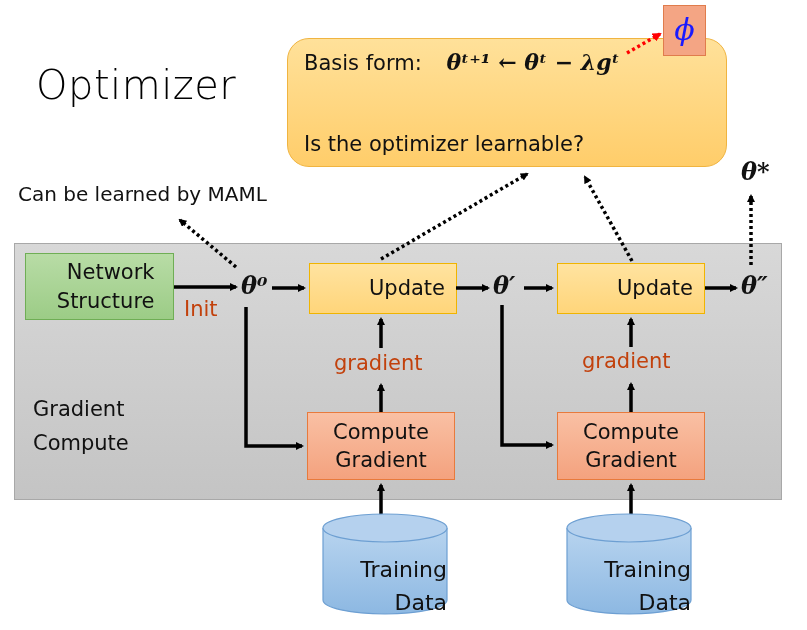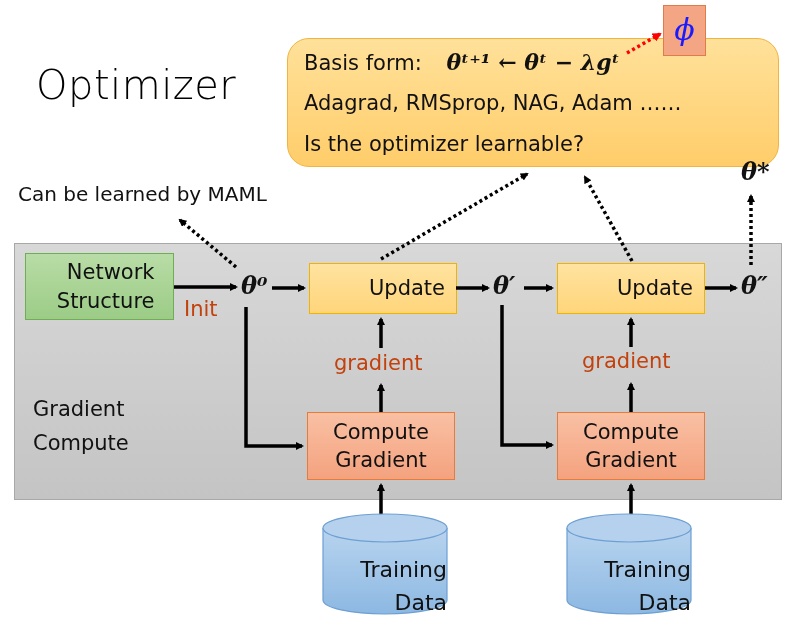--- a/index.html
+++ b/index.html
@@ -1,20 +1,20 @@
 <!DOCTYPE html>
 <html><head>
 <meta charset="utf-8">
 <style>
   html, body { margin: 0; padding: 0; background: #ffffff; }
   body { width: 807px; height: 630px; position: relative; overflow: hidden;
          font-family: "DejaVu Sans", sans-serif; color: #111; }
   .abs { position: absolute; }
   .title { left: 36px; top: 62px; font-size: 40px; font-weight: 300; letter-spacing: 0.5px; color:#000; }
-  .callout { left: 287px; top: 38px; width: 492px; height: 129px; border-radius: 22px;
+  .callout { left: 287px; top: 38px; width: 440px; height: 129px; border-radius: 22px;
              background: linear-gradient(#ffe19a, #ffcd6a); border: 1px solid #f0b440; box-sizing: border-box; }
   .callout .line { position: absolute; left: 16px; font-size: 21px; color: #111; white-space: nowrap; }
   .math { font-family: "DejaVu Serif", serif; font-weight: bold; font-style: italic; }
   .phi { left: 663px; top: 5px; width: 43px; height: 51px; background: #f4a584; border: 1px solid #e07c4c;
          box-sizing: border-box; color: #1a1aff; font-family: "DejaVu Serif", serif; font-style: italic;
          font-size: 30px; text-align: center; line-height: 48px; }
   .note { left: 18px; top: 182px; font-size: 20px; color: #111; }
   .gray { left: 14px; top: 243px; width: 768px; height: 257px; background: linear-gradient(#d8d8d8, #c4c4c4);
           border: 1px solid #a8a8a8; box-sizing: border-box; }
   .box { position: absolute; box-sizing: border-box; display: flex; align-items: center; justify-content: center;
@@ -31,21 +31,20 @@
 </head>
 <body>
 
 <div class="abs title">Optimizer</div>
 
 <div class="abs callout">
   <div class="line" style="top:10px;">
     <span>Basis form:</span>
     <span class="math" style="margin-left:18px;font-size:22px;">θᵗ⁺¹ ← θᵗ − λgᵗ</span>
   </div>
-  <div class="line" style="top:52px;">Adagrad, RMSprop, NAG, Adam ……</div>
   <div class="line" style="top:93px;">Is the optimizer learnable?</div>
 </div>
 
 <div class="abs phi">ϕ</div>
 
 <div class="abs note">Can be learned by MAML</div>
 
 <div class="abs gray"></div>
 
 <div class="box green">

